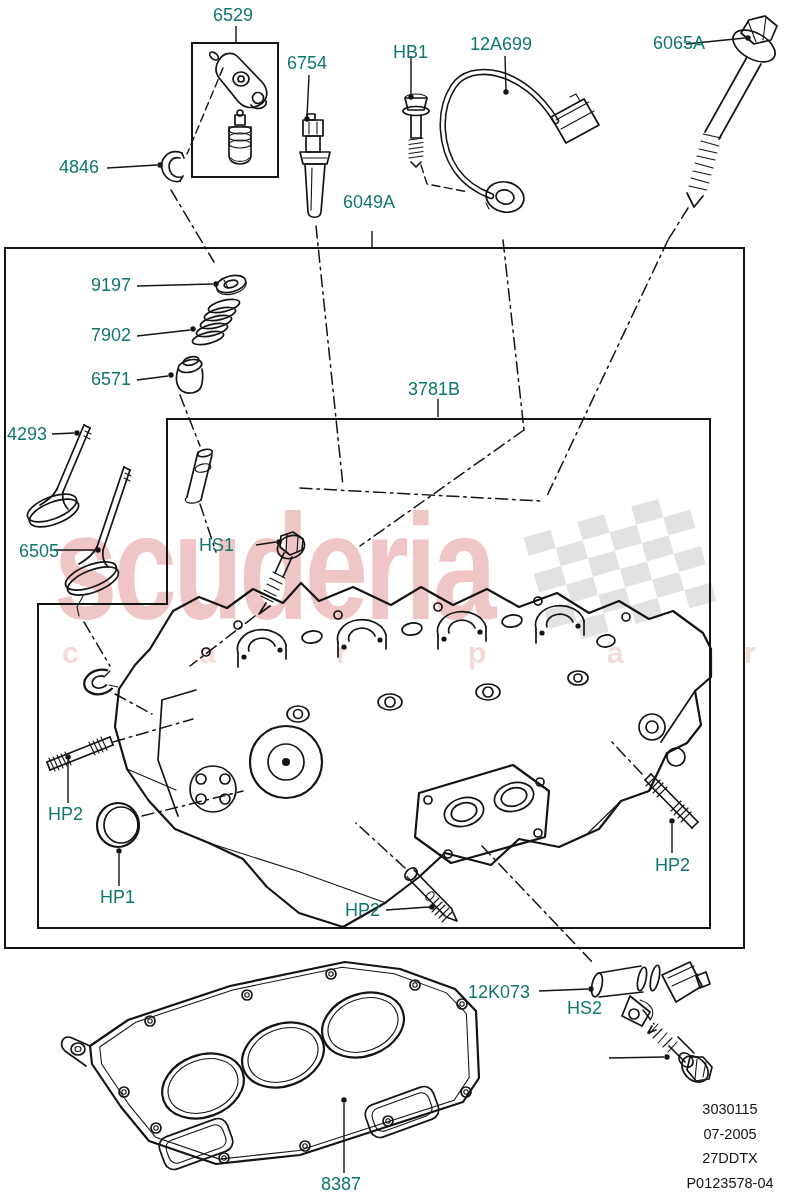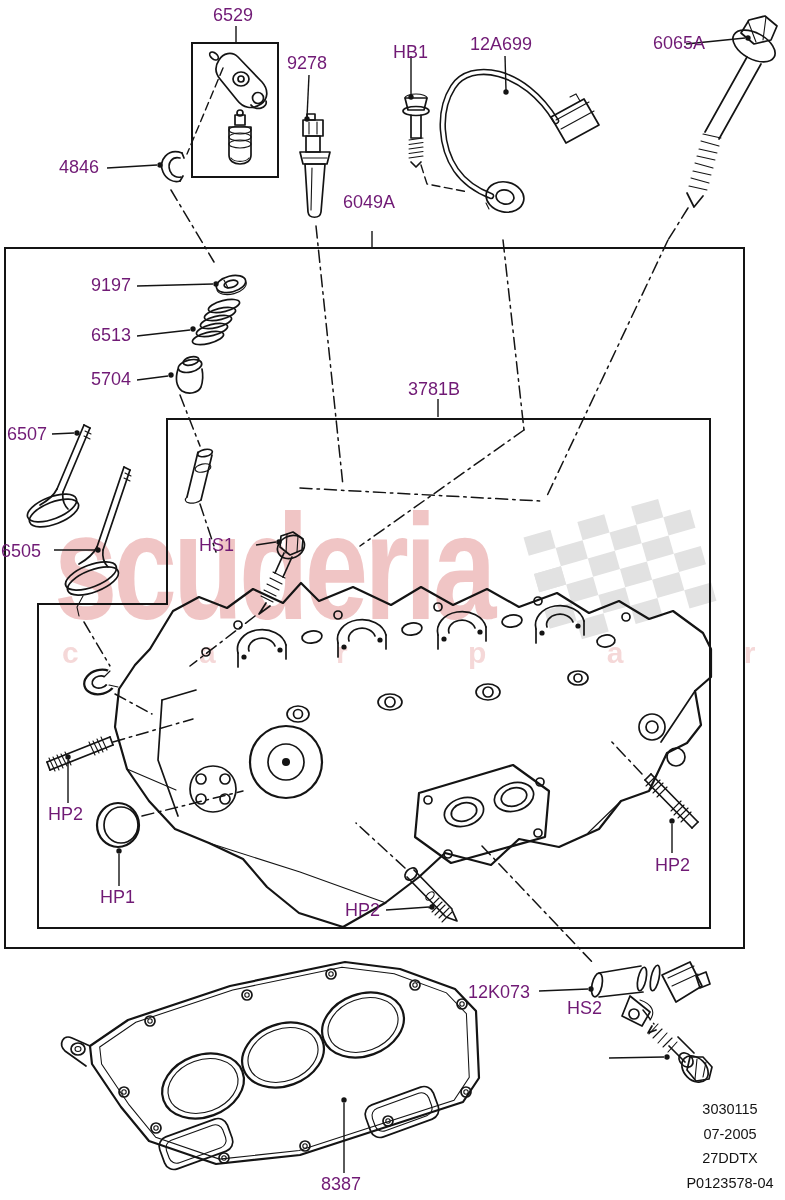--- a/index.html
+++ b/index.html
@@ -18,21 +18,21 @@
   .thin{stroke:#141414;fill:none;stroke-width:1.1;stroke-linecap:round;}
   .box{stroke:#141414;fill:none;stroke-width:2;}
   .dash{stroke:#141414;fill:none;stroke-width:1.5;stroke-dasharray:12 5 2.5 5;stroke-linecap:round;}
   .dash2{stroke:#141414;fill:none;stroke-width:1.4;stroke-dasharray:8 4.5;stroke-linecap:round;}
   .dot{fill:#141414;stroke:none;}
   .cableO{stroke:#141414;fill:none;stroke-width:6.5;stroke-linecap:round;}
   .cableI{stroke:#ffffff;fill:none;stroke-width:3.4;stroke-linecap:round;}
   .flagcell{fill:#e2e2e2;stroke:none;}
   .lead{stroke:#141414;fill:none;stroke-width:1.4;}
   
-  .callout{position:absolute;font-size:18px;color:#701a75;white-space:nowrap;cursor:pointer;z-index:5;}
+  .callout{position:absolute;font-size:18px;color:#0f766e;white-space:nowrap;cursor:pointer;z-index:5;}
   
   .plate{position:absolute;left:668px;top:1097px;width:124px;text-align:center;z-index:5;
          font-size:14.5px;color:#141414;line-height:24.5px;}
 </style>
 </head>
 <body>
 
 <div id="stage">
 
   <div class="wm-brand">scuderia</div>
@@ -488,32 +488,32 @@
       <line class="lead" x1="539" y1="991" x2="588" y2="989"></line>
         <circle class="dot" cx="591" cy="989" r="2.7"></circle>
       <line class="lead" x1="609" y1="1058" x2="664" y2="1057"></line>
         <circle class="dot" cx="667" cy="1057" r="2.7"></circle>
       <line class="lead" x1="344" y1="1173" x2="344" y2="1103"></line>
         <circle class="dot" cx="344" cy="1100" r="2.7"></circle>
     </g>
   </svg>
 
   <div class="callout" style="left:213px;top:5px">6529</div>
-  <div class="callout" style="left:287px;top:53px">9278</div>
+  <div class="callout" style="left:287px;top:53px">6754</div>
   <div class="callout" style="left:393px;top:42px">HB1</div>
   <div class="callout" style="left:470px;top:34px">12A699</div>
   <div class="callout" style="left:653px;top:33px">6065A</div>
   <div class="callout" style="left:59px;top:157px">4846</div>
   <div class="callout" style="left:343px;top:192px">6049A</div>
   <div class="callout" style="left:91px;top:275px">9197</div>
-  <div class="callout" style="left:91px;top:325px">6513</div>
-  <div class="callout" style="left:91px;top:369px">5704</div>
+  <div class="callout" style="left:91px;top:325px">7902</div>
+  <div class="callout" style="left:91px;top:369px">6571</div>
   <div class="callout" style="left:408px;top:379px">3781B</div>
-  <div class="callout" style="left:7px;top:424px">6507</div>
-  <div class="callout" style="left:1px;top:541px">6505</div>
+  <div class="callout" style="left:7px;top:424px">4293</div>
+  <div class="callout" style="left:19px;top:541px">6505</div>
   <div class="callout" style="left:199px;top:535px">HS1</div>
   <div class="callout" style="left:48px;top:804px">HP2</div>
   <div class="callout" style="left:100px;top:887px">HP1</div>
   <div class="callout" style="left:345px;top:900px">HP2</div>
   <div class="callout" style="left:655px;top:855px">HP2</div>
   <div class="callout" style="left:468px;top:982px">12K073</div>
   <div class="callout" style="left:567px;top:998px">HS2</div>
   <div class="callout" style="left:321px;top:1174px">8387</div>
 
   <div class="plate">

